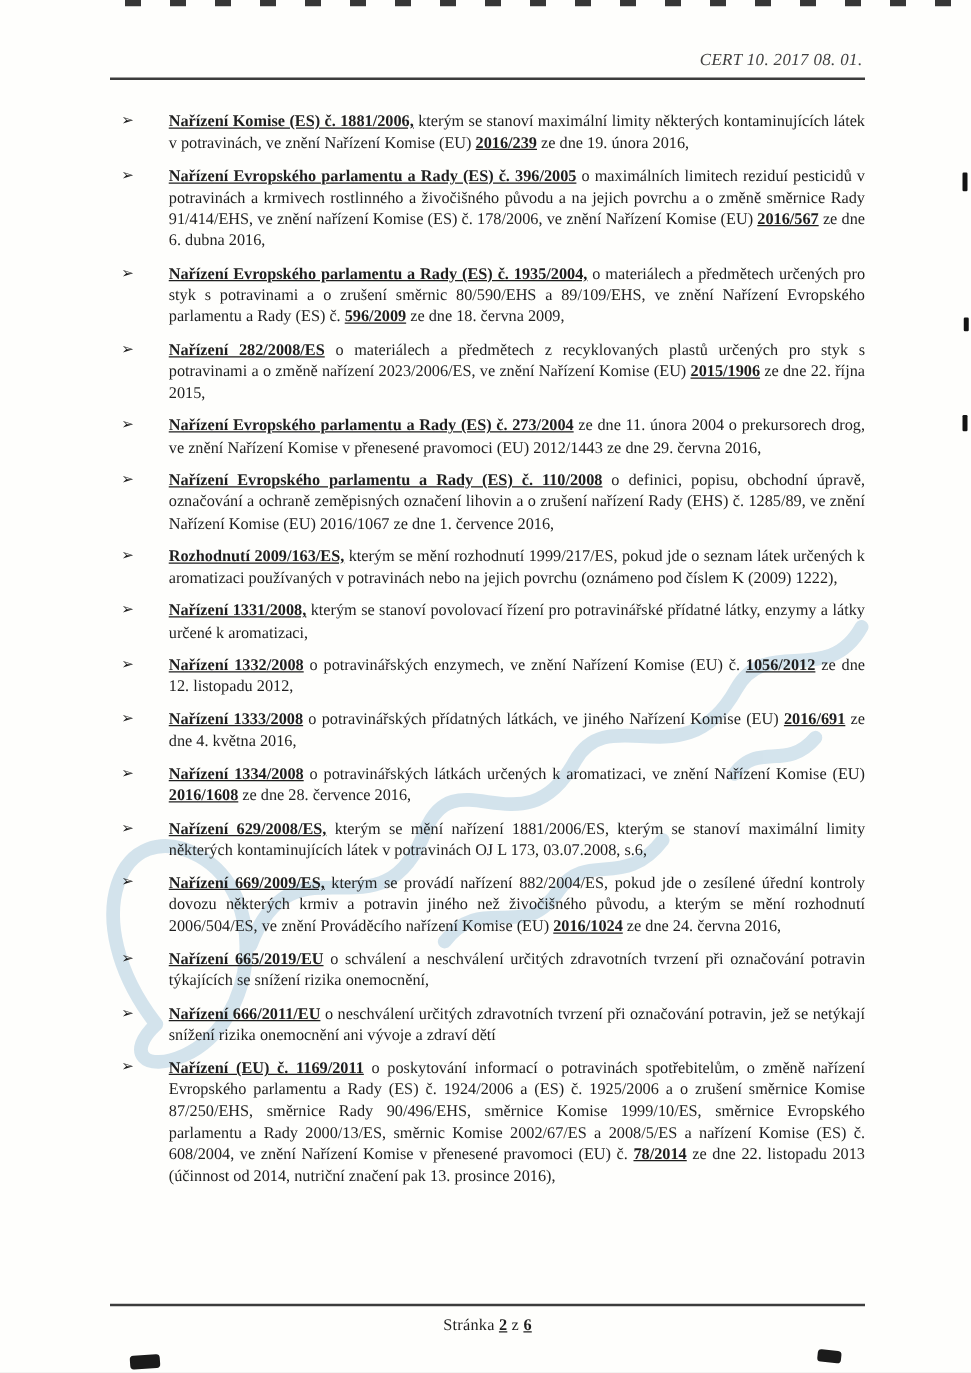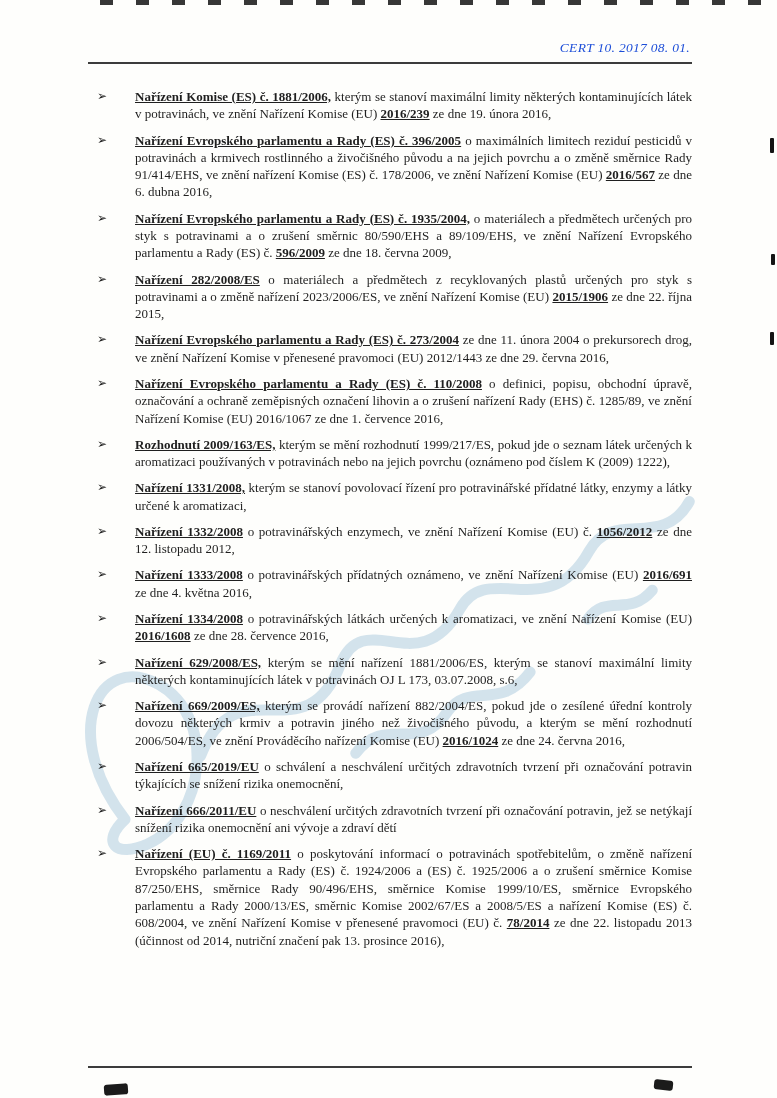--- a/index.html
+++ b/index.html
@@ -26,21 +26,21 @@
   .b2{left:654px;bottom:8px;width:19px;height:10px;transform:rotate(6deg);}
   
   .watermark{
     position:absolute;left:30px;top:440px;width:720px;height:430px;
     pointer-events:none;opacity:.5;
   }
   
   .header{position:absolute;top:40px;left:88px;width:604px;}
   .header-text{
     text-align:right;font-style:italic;font-size:13.5px;
-    letter-spacing:.3px;color:#1d4ed8;padding-right:2px;
+    letter-spacing:.3px;color:#404040;padding-right:2px;
   }
   .header-rule{margin-top:6px;height:2px;background:#3c3c3c;}
   
   .content{
     position:absolute;top:88px;left:97px;width:595px;
     font-size:13px;line-height:1.33;
   }
   .item{display:flex;margin-bottom:9px;}
   .marker{
     flex:0 0 38px;font-size:12px;padding-top:1px;color:#1a1a1a;
@@ -112,21 +112,21 @@
       <div class="item">
         <span class="marker">➢</span>
         <div class="itext"><span class="b">Nařízení 1331/2008,</span><span> kterým se stanoví povolovací řízení pro potravinářské přídatné látky, enzymy a látky určené k aromatizaci,</span></div>
       </div>
       <div class="item">
         <span class="marker">➢</span>
         <div class="itext"><span class="b">Nařízení 1332/2008</span><span> o potravinářských enzymech, ve znění Nařízení Komise (EU) č. </span><span class="b">1056/2012</span><span> ze dne 12. listopadu 2012,</span></div>
       </div>
       <div class="item">
         <span class="marker">➢</span>
-        <div class="itext"><span class="b">Nařízení 1333/2008</span><span> o potravinářských přídatných oznámeno, ve znění Nařízení Komise (EU) </span><span class="b">2016/691</span><span> ze dne 4. května 2016,</span></div>
+        <div class="itext"><span class="b">Nařízení 1333/2008</span><span> o potravinářských přídatných látkách, ve jiného Nařízení Komise (EU) </span><span class="b">2016/691</span><span> ze dne 4. května 2016,</span></div>
       </div>
       <div class="item">
         <span class="marker">➢</span>
         <div class="itext"><span class="b">Nařízení 1334/2008</span><span> o potravinářských látkách určených k aromatizaci, ve znění Nařízení Komise (EU) </span><span class="b">2016/1608</span><span> ze dne 28. července 2016,</span></div>
       </div>
       <div class="item">
         <span class="marker">➢</span>
         <div class="itext"><span class="b">Nařízení 629/2008/ES,</span><span> kterým se mění nařízení 1881/2006/ES, kterým se stanoví maximální limity některých kontaminujících látek v potravinách OJ L 173, 03.07.2008, s.6,</span></div>
       </div>
       <div class="item">
@@ -142,15 +142,16 @@
         <div class="itext"><span class="b">Nařízení 666/2011/EU</span><span> o neschválení určitých zdravotních tvrzení při označování potravin, jež se netýkají snížení rizika onemocnění ani vývoje a zdraví dětí</span></div>
       </div>
       <div class="item">
         <span class="marker">➢</span>
         <div class="itext"><span class="b">Nařízení (EU) č. 1169/2011</span><span> o poskytování informací o potravinách spotřebitelům, o změně nařízení Evropského parlamentu a Rady (ES) č. 1924/2006 a (ES) č. 1925/2006 a o zrušení směrnice Komise 87/250/EHS, směrnice Rady 90/496/EHS, směrnice Komise 1999/10/ES, směrnice Evropského parlamentu a Rady 2000/13/ES, směrnic Komise 2002/67/ES a 2008/5/ES a nařízení Komise (ES) č. 608/2004, ve znění Nařízení Komise v přenesené pravomoci (EU) č. </span><span class="b">78/2014</span><span> ze dne 22. listopadu 2013 (účinnost od 2014, nutriční značení pak 13. prosince 2016),</span></div>
       </div>
     </div>
 
   <div class="footer">
     <div class="footer-rule"></div>
+    <div class="footer-text" id="footer-text"><span>Stránka </span><span class="b">2</span><span> z </span><span class="b">6</span></div>
   </div>
 
 </div>
 
 </body></html>

